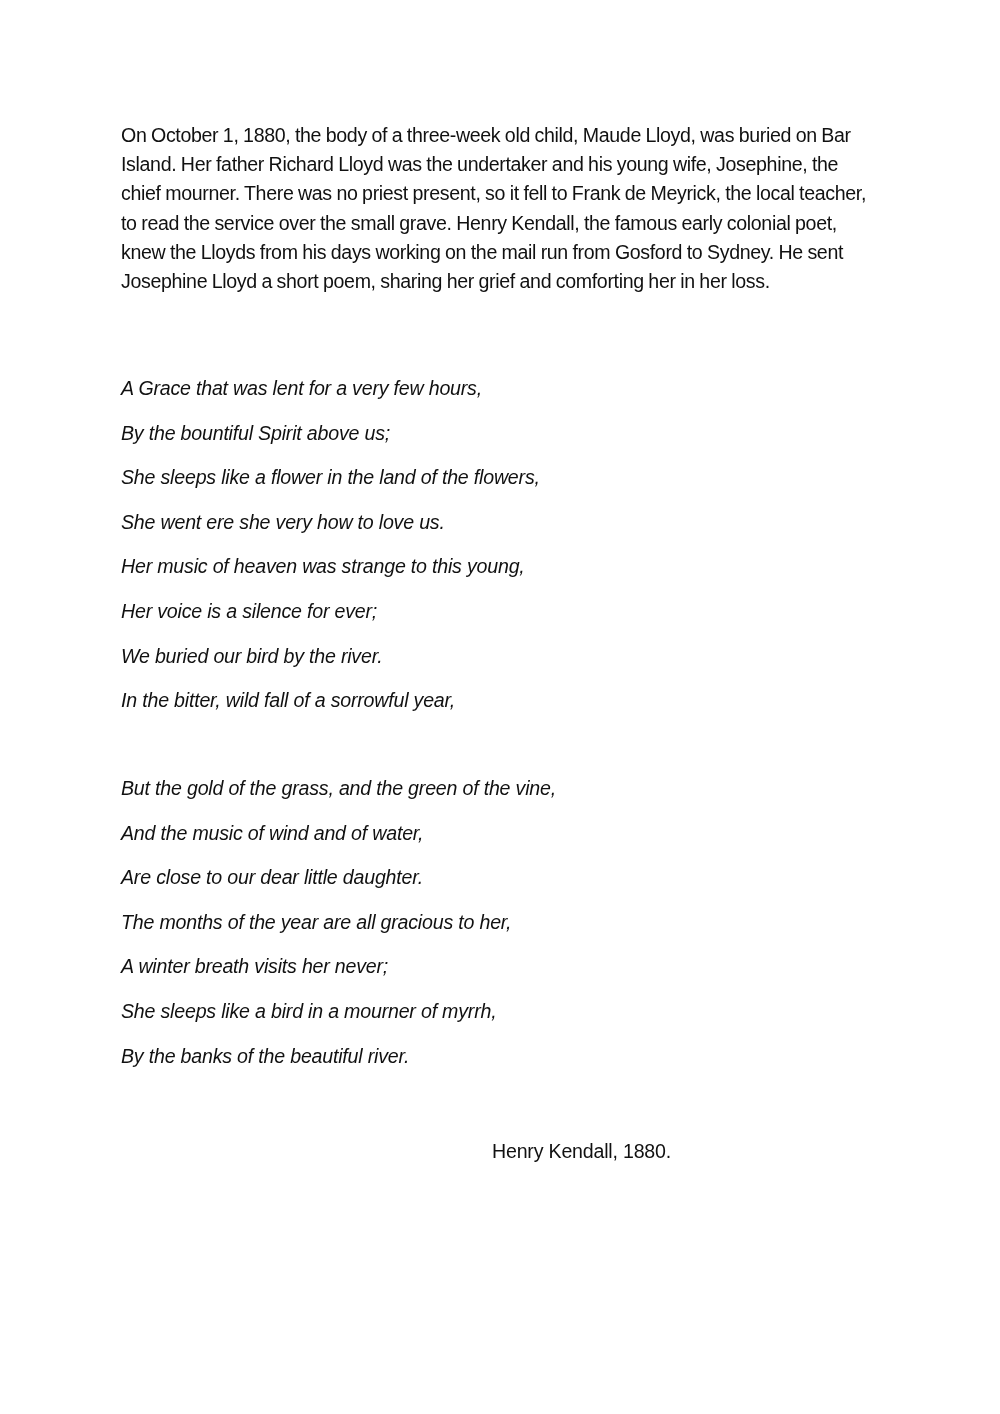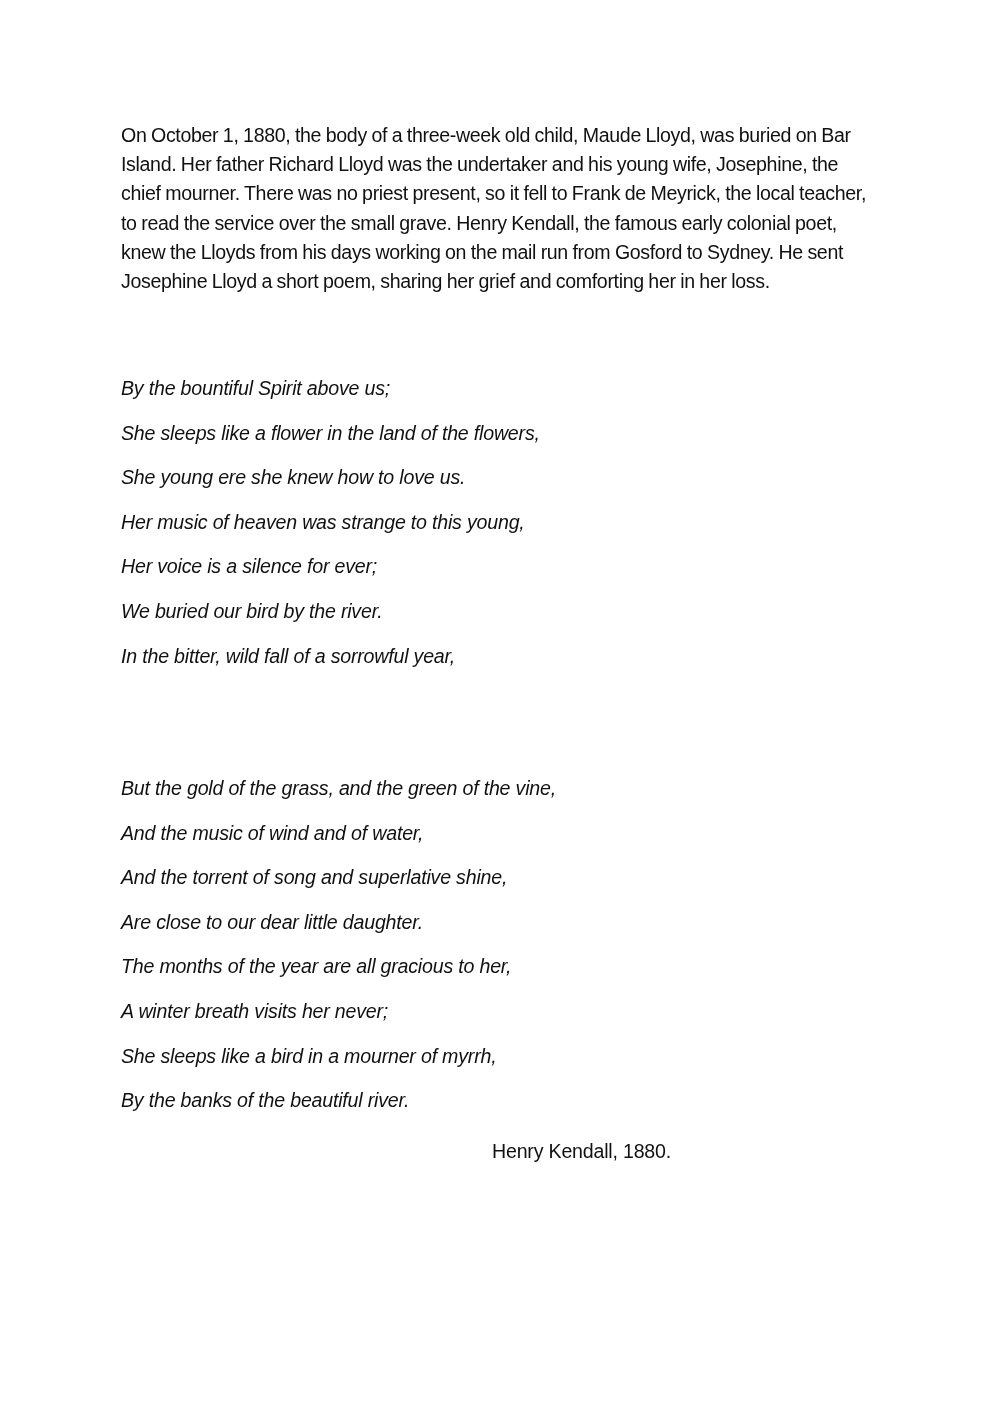--- a/index.html
+++ b/index.html
@@ -64,33 +64,33 @@
     }
   </style>
 </head>
 <body>
 
 <div class="page">
 
   <p class="intro">On October 1, 1880, the body of a three-week old child, Maude Lloyd, was buried on Bar Island. Her father Richard Lloyd was the undertaker and his young wife, Josephine, the chief mourner. There was no priest present, so it fell to Frank de Meyrick, the local teacher, to read the service over the small grave. Henry Kendall, the famous early colonial poet, knew the Lloyds from his days working on the mail run from Gosford to Sydney. He sent Josephine Lloyd a short poem, sharing her grief and comforting her in her loss.</p>
 
   <ul class="stanza stanza-1">
+    <li>A Grace that was lent for a very few hours,</li>
     <li>By the bountiful Spirit above us;</li>
     <li>She sleeps like a flower in the land of the flowers,</li>
-    <li>She young ere she knew how to love us.</li>
+    <li>She went ere she very how to love us.</li>
     <li>Her music of heaven was strange to this young,</li>
     <li>Her voice is a silence for ever;</li>
     <li>We buried our bird by the river.</li>
     <li>In the bitter, wild fall of a sorrowful year,</li>
   </ul>
 
   <ul class="stanza stanza-2">
     <li>But the gold of the grass, and the green of the vine,</li>
     <li>And the music of wind and of water,</li>
-    <li>And the torrent of song and superlative shine,</li>
     <li>Are close to our dear little daughter.</li>
     <li>The months of the year are all gracious to her,</li>
     <li>A winter breath visits her never;</li>
     <li>She sleeps like a bird in a mourner of myrrh,</li>
     <li>By the banks of the beautiful river.</li>
   </ul>
 
   <p class="signature">Henry Kendall, 1880.</p>
 
 </div>

